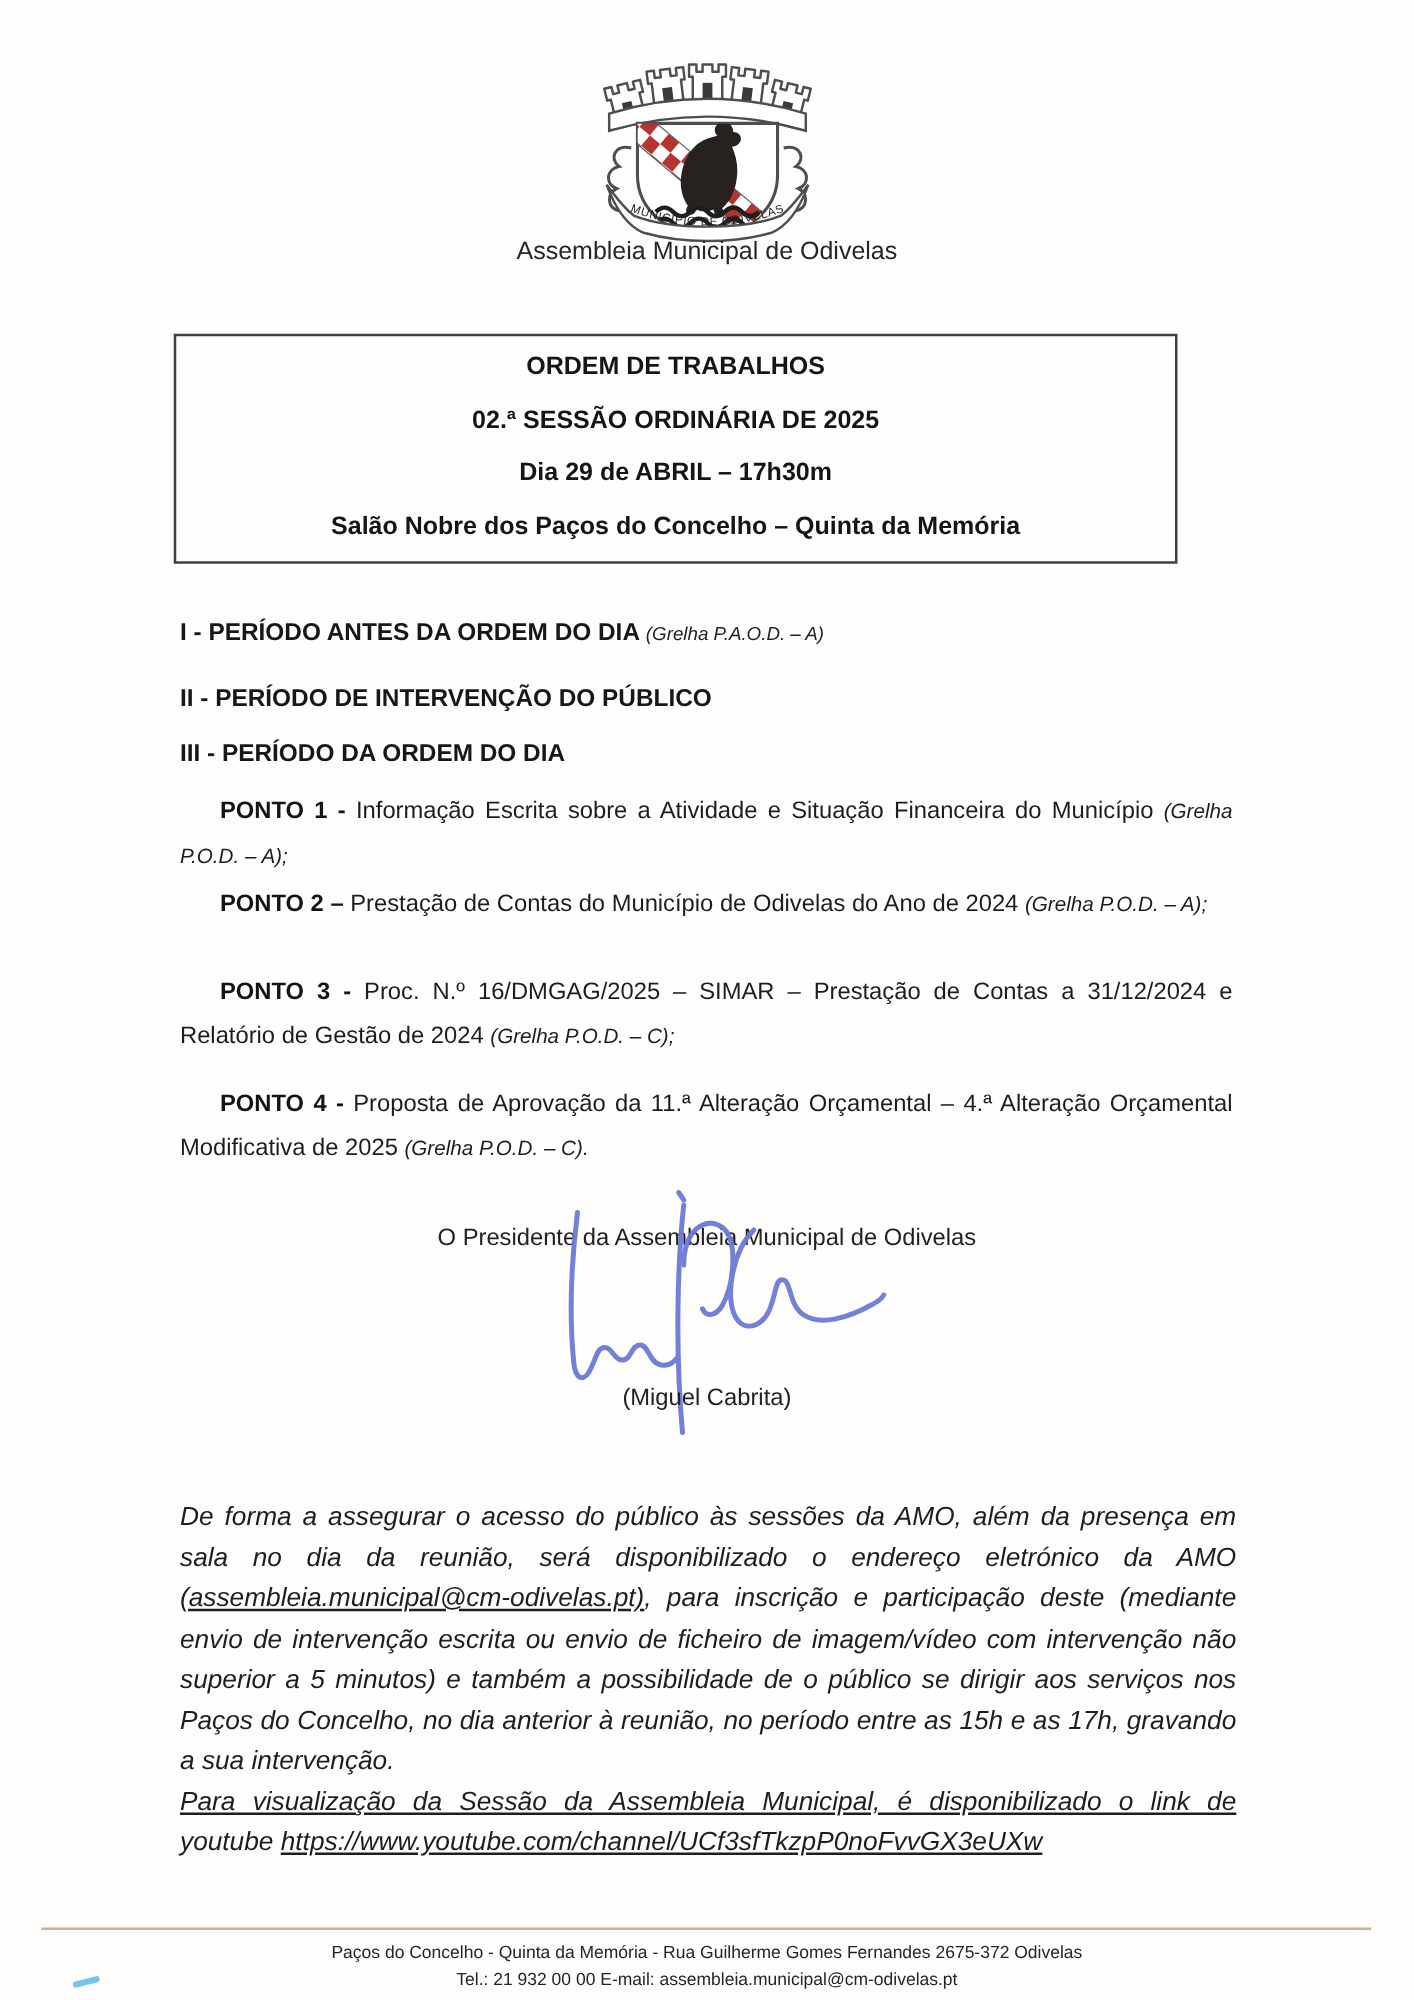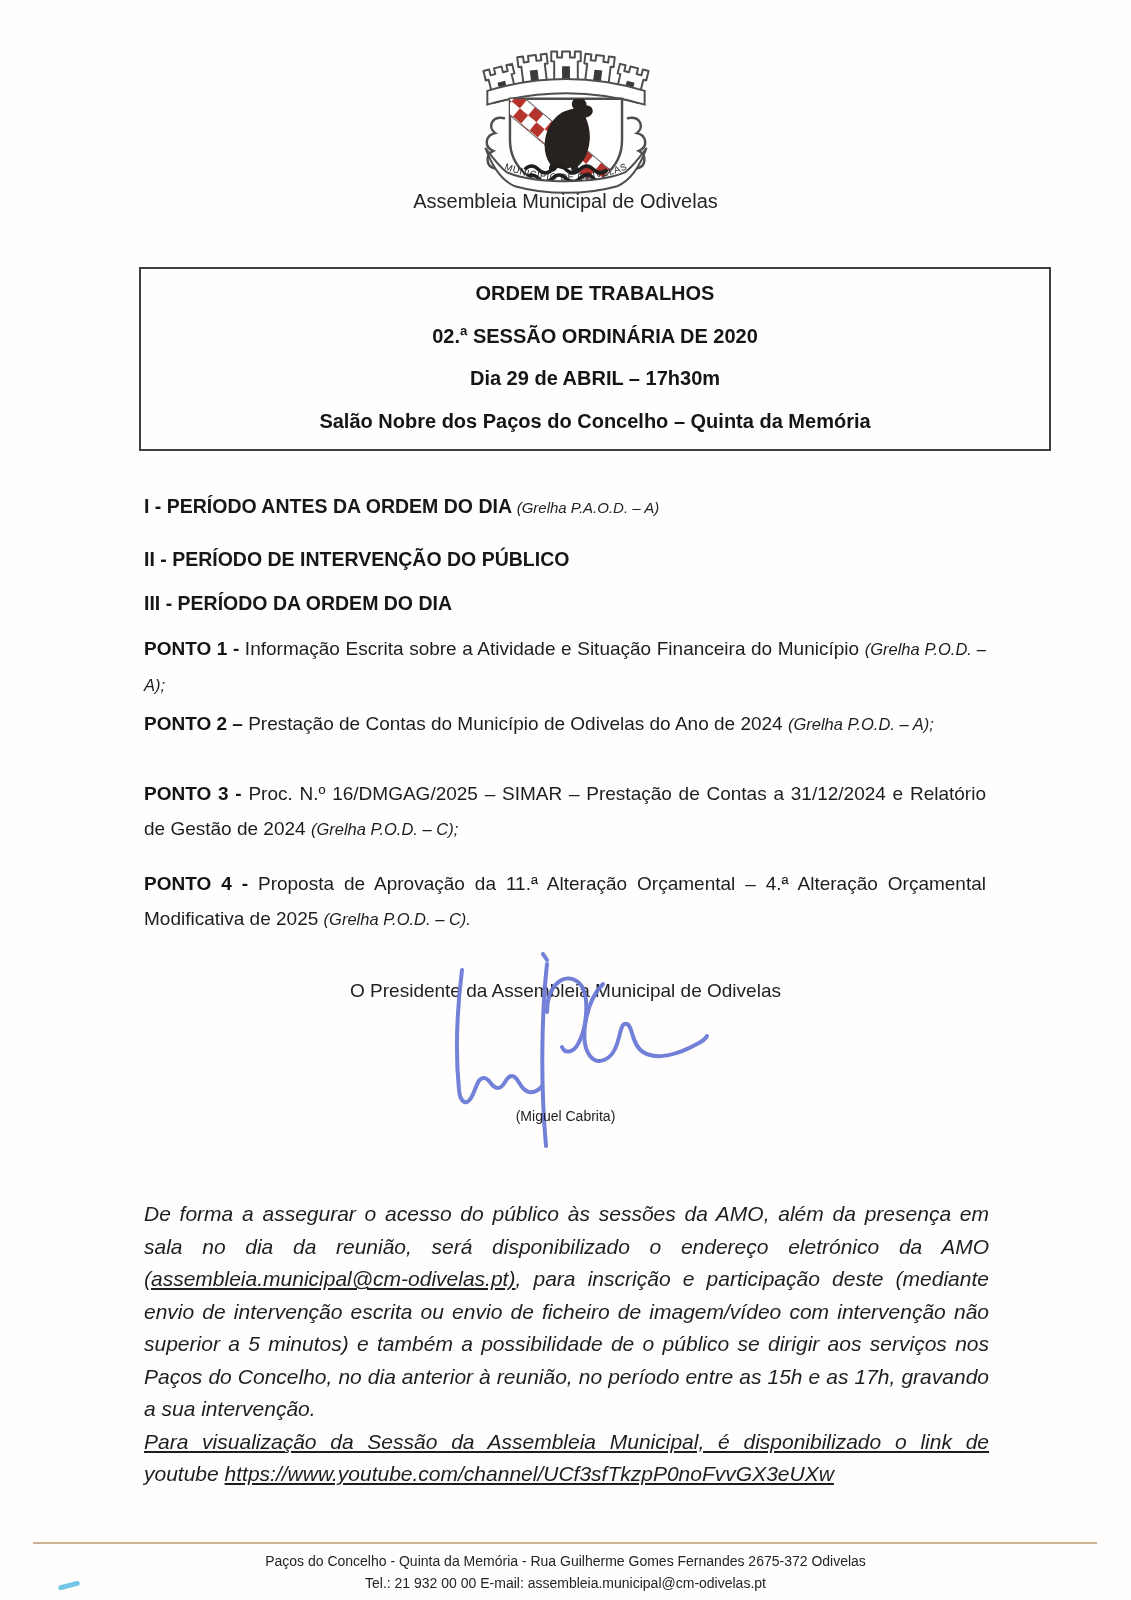--- a/index.html
+++ b/index.html
@@ -9,39 +9,39 @@
     background:#fffefd;
     font-family:"Liberation Sans", sans-serif;
     color:#1d1d1d;
     overflow:hidden;
   }
   
   .crest-wrap{position:absolute;top:24px;left:50%;transform:translateX(-50%);width:236px;height:172px;}
   .org-name{position:absolute;top:190px;left:0;width:100%;text-align:center;font-size:20px;color:#262626;}
   
   .title-box{
-    position:absolute;left:139px;top:267px;width:912px;height:184px;
+    position:absolute;left:139px;top:267px;width:803px;height:184px;
     border:2px solid #3f3f3f;box-sizing:border-box;
     display:flex;flex-direction:column;justify-content:space-between;
     padding:13px 8px 16px 8px;text-align:center;
   }
   .title-box div{font-weight:bold;font-size:20px;color:#151515;}
   
   .sec{position:absolute;left:144px;width:845px;font-weight:bold;font-size:19.5px;color:#171717;}
   .sec .note{font-weight:normal;font-style:italic;font-size:15px;color:#222;}
   .sec1{top:495px;} .sec2{top:548px;} .sec3{top:592px;}
   
   .item{position:absolute;left:144px;width:842px;font-size:19px;line-height:35px;text-align:justify;color:#1d1d1d;}
-  .item .pt{font-weight:bold;color:#141414;}
+  .item .pt{font-weight:bold;color:#141414;margin-left:32px;}
   .item .note{font-style:italic;font-size:16.5px;}
   .item1{top:631px;} .item2{top:706px;} .item3{top:776px;} .item4{top:866px;}
   
   .sig-title{position:absolute;top:980px;left:0;width:100%;text-align:center;font-size:19px;color:#222;}
   .sig-svg{position:absolute;left:435px;top:950px;width:300px;height:205px;pointer-events:none;}
-  .sig-name{position:absolute;top:1108px;left:0;width:100%;text-align:center;font-size:14px;color:#222;}
+  .sig-name{position:absolute;top:1108px;left:0;width:100%;text-align:center;font-size:19px;color:#222;}
   
   .notice{position:absolute;left:144px;top:1198px;width:845px;font-style:italic;font-size:21px;line-height:32.5px;color:#1e1e1e;}
   .notice p{margin:0;text-align:justify;}
   .notice .force-justify{text-align:justify;text-align-last:justify;text-decoration:underline;}
   .doc-link{text-decoration:underline;color:inherit;}
   
   .footer-rule{position:absolute;left:33px;top:1542px;width:1064px;height:2px;background:#c9b28f;}
   .footer-text{position:absolute;top:1550px;left:0;width:100%;text-align:center;font-size:14px;line-height:22px;color:#242424;}
   .scan-mark{position:absolute;left:58px;top:1583px;width:22px;height:5px;background:#74c6e8;border-radius:3px;transform:rotate(-14deg);}
 </style>
@@ -103,21 +103,21 @@
           <textPath href="#bArc" startOffset="50%" text-anchor="middle">MUNICÍPIO DE ODIVELAS</textPath>
         </text>
       </g>
     </svg>
   </div>
 
   <div class="org-name">Assembleia Municipal de Odivelas</div>
 
   <div class="title-box">
     <div>ORDEM DE TRABALHOS</div>
-    <div>02.ª SESSÃO ORDINÁRIA DE 2020</div>
+    <div>02.ª SESSÃO ORDINÁRIA DE 2025</div>
     <div>Dia 29 de ABRIL – 17h30m</div>
     <div>Salão Nobre dos Paços do Concelho – Quinta da Memória</div>
   </div>
 
   <div class="sec sec1"><span>I - PERÍODO ANTES DA ORDEM DO DIA </span><span class="note">(Grelha P.A.O.D. – A)</span></div>
   <div class="sec sec2"><span>II - PERÍODO DE INTERVENÇÃO DO PÚBLICO</span><span class="note"></span></div>
   <div class="sec sec3"><span>III - PERÍODO DA ORDEM DO DIA</span><span class="note"></span></div>
 
   <div class="item item1"><span class="pt">PONTO 1 - </span><span>Informação Escrita sobre a Atividade e Situação Financeira do Município </span><span class="note">(Grelha P.O.D. – A);</span></div>
   <div class="item item2"><span class="pt">PONTO 2 – </span><span>Prestação de Contas do Município de Odivelas do Ano de 2024 </span><span class="note">(Grelha P.O.D. – A);</span></div>

